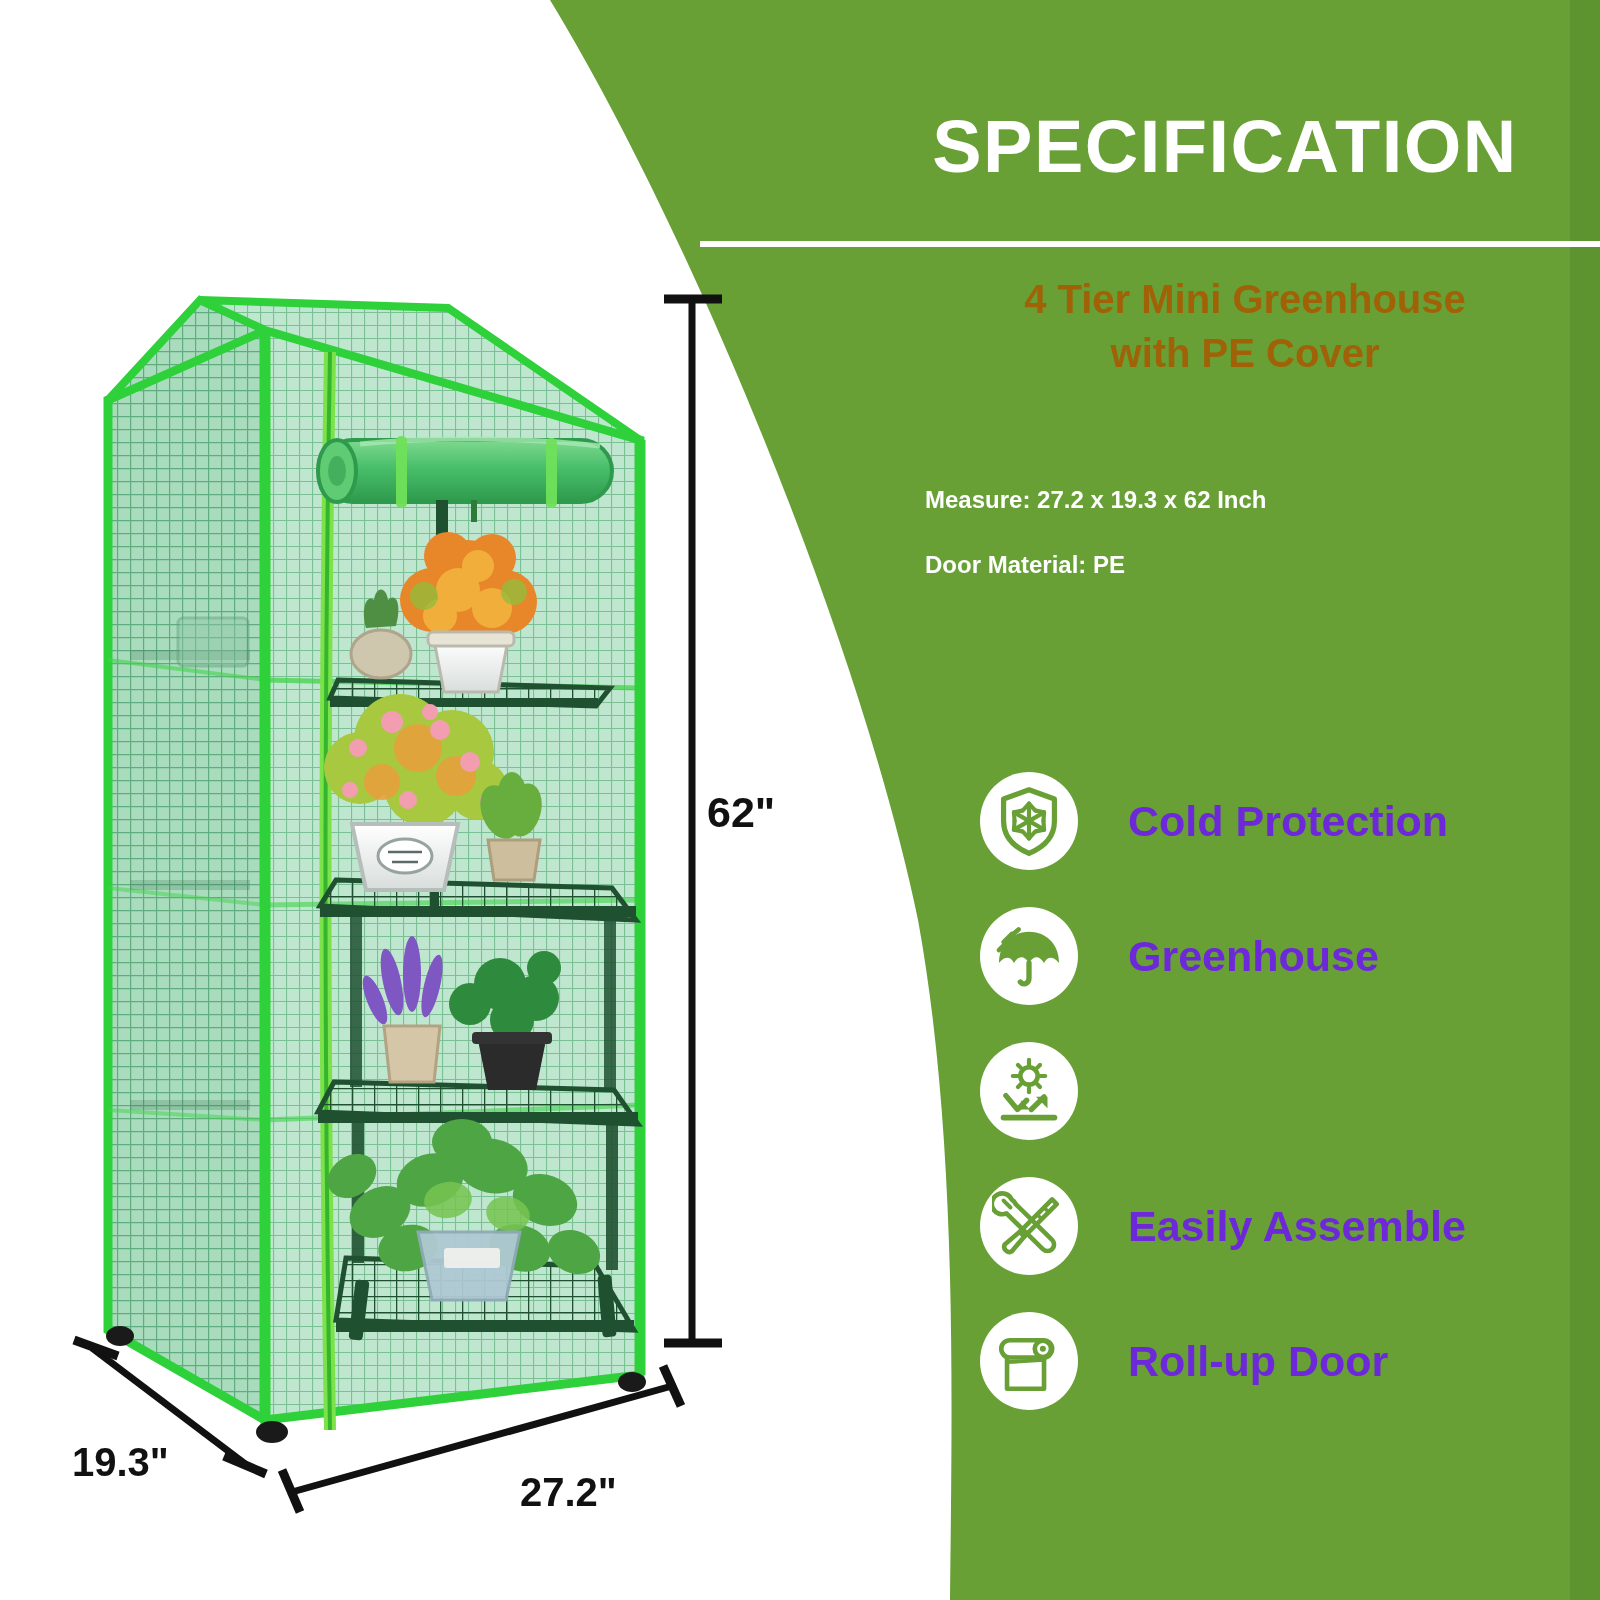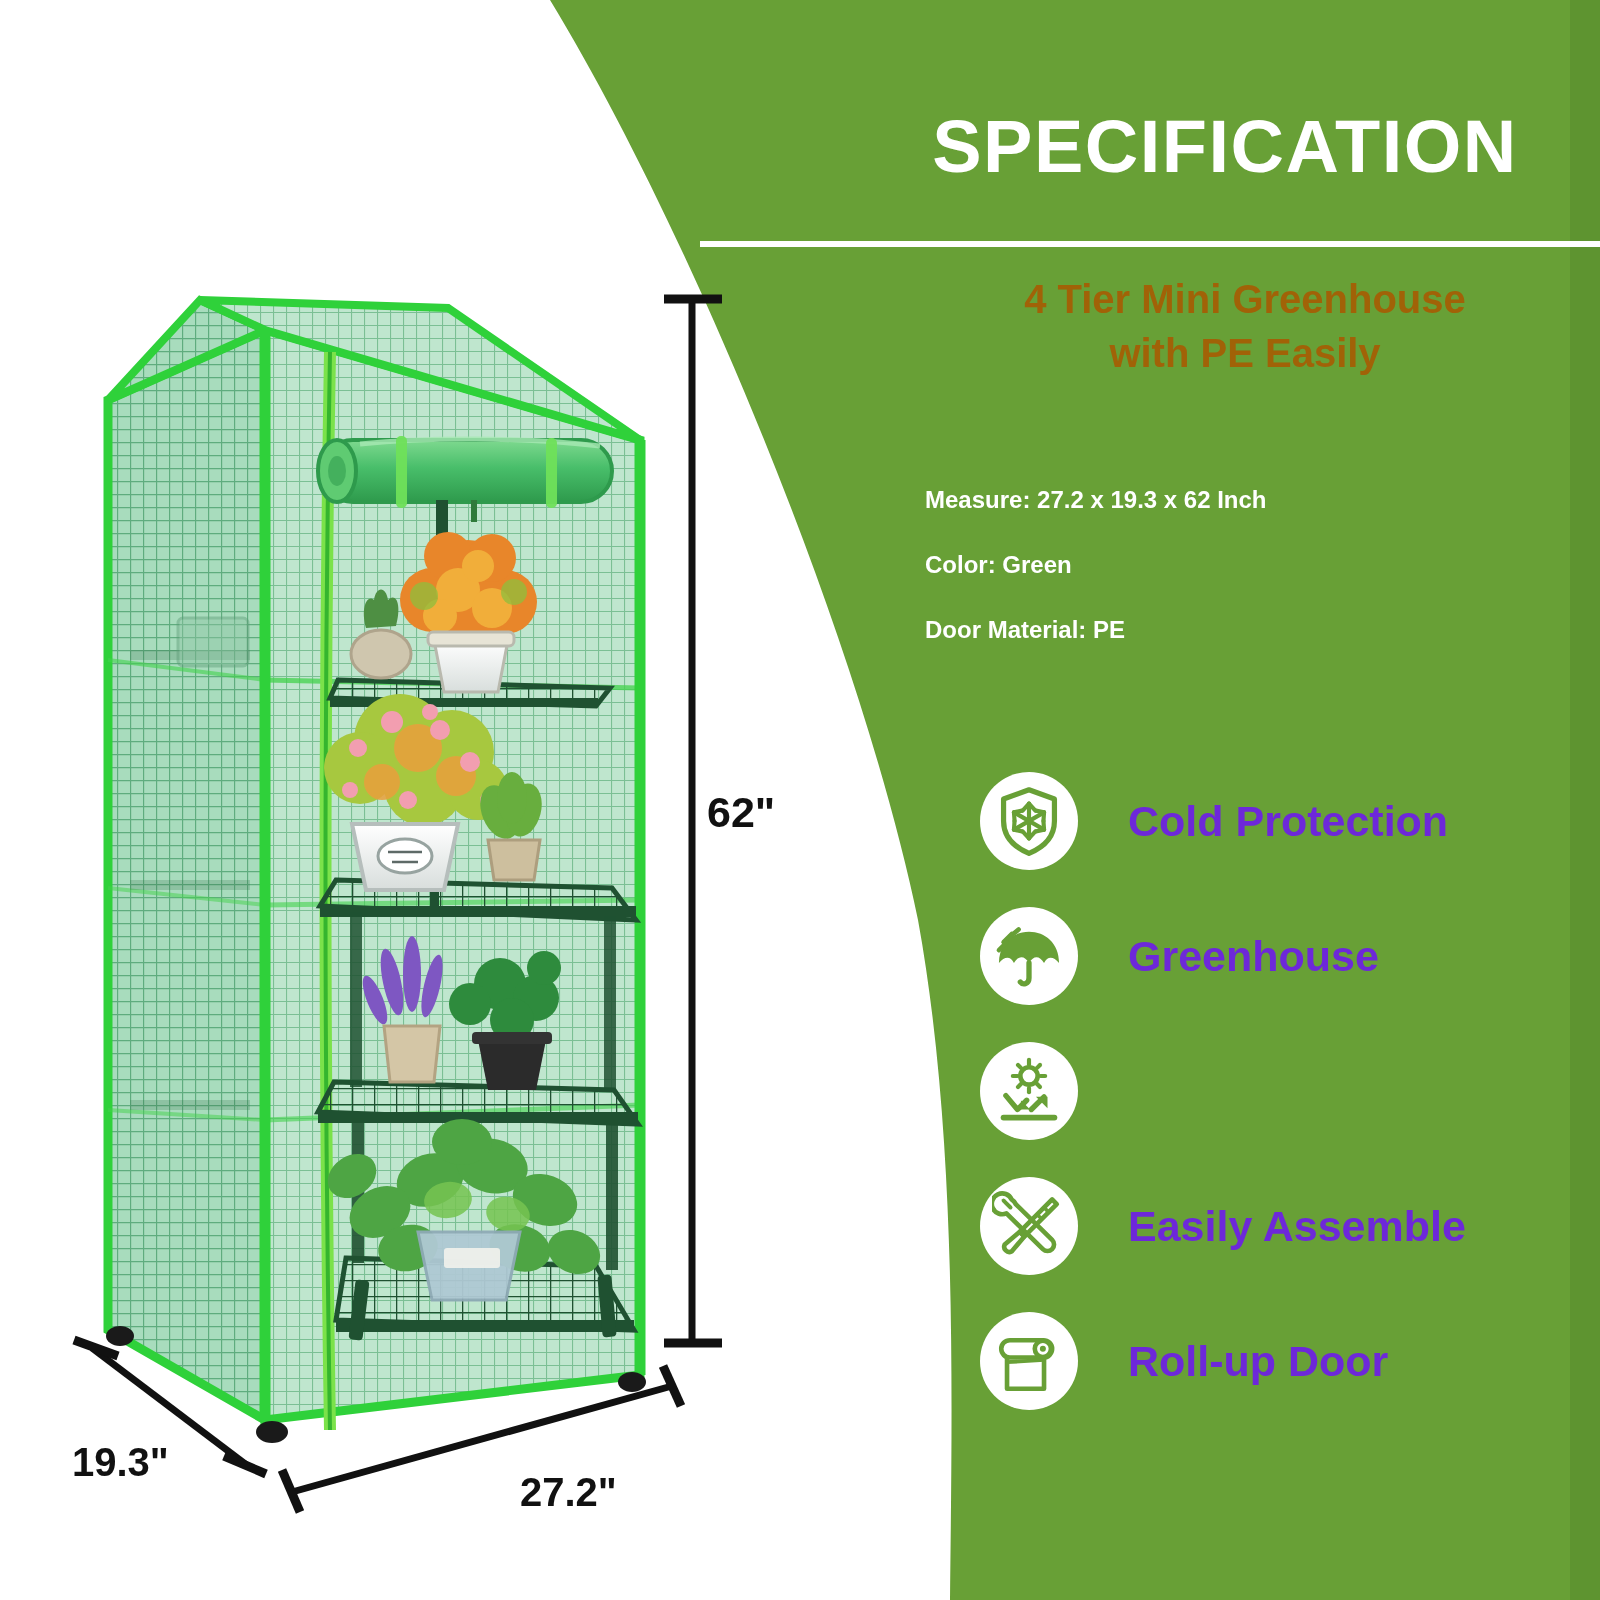--- a/index.html
+++ b/index.html
@@ -338,26 +338,25 @@
   <div class="dim-label dim-w">27.2"</div>
   <div class="dim-label dim-d">19.3"</div>
 
   <div class="spec-col">
 
     <div class="spec-title">SPECIFICATION</div>
     <div class="title-divider"></div>
 
     <div class="spec-subtitle">
       <div>4 Tier Mini Greenhouse</div>
-      <div>with PE Easily</div>
+      <div>with PE Cover</div>
     </div>
 
     <div class="spec-lines">
       <div class="spec-line">Measure: 27.2 x 19.3 x 62 Inch</div>
-      <div class="spec-line">Color: Green</div>
       <div class="spec-line">Door Material: PE</div>
     </div>
 
     <div class="features">
 
       <div class="feature">
         <div class="feat-badge">
           <svg width="74" height="74" viewBox="0 0 64 64" xmlns="http://www.w3.org/2000/svg">
             <path d="M32 5 L54 13 V32 C54 46 44 55 32 60 C20 55 10 46 10 32 V13 Z" fill="none" stroke="#68A036" stroke-width="4.5" stroke-linejoin="round"></path>
             <g stroke="#68A036" stroke-width="3.6" stroke-linecap="round">

